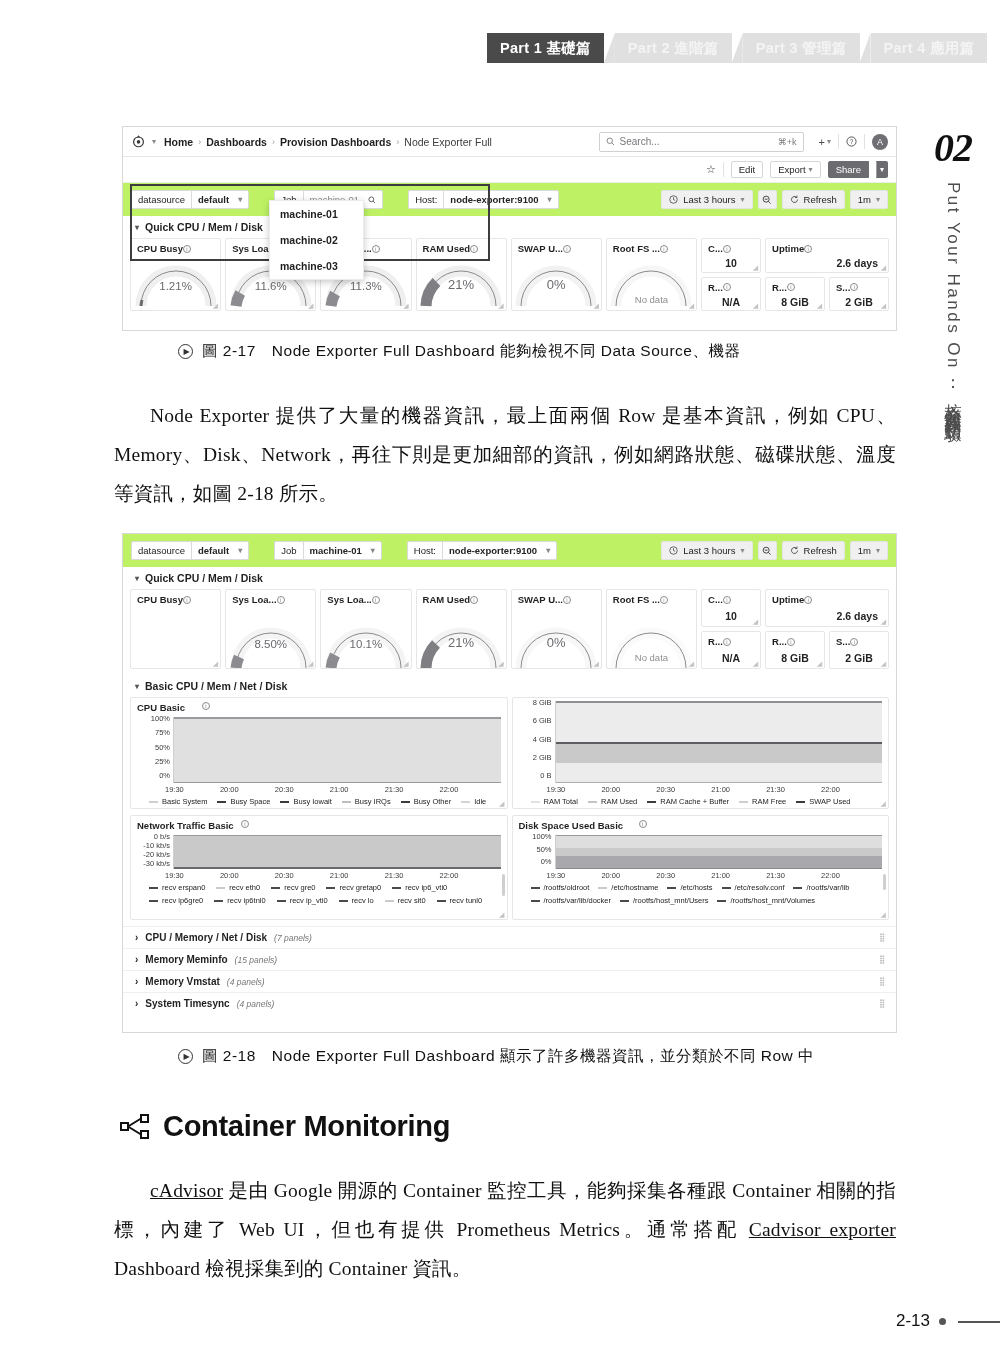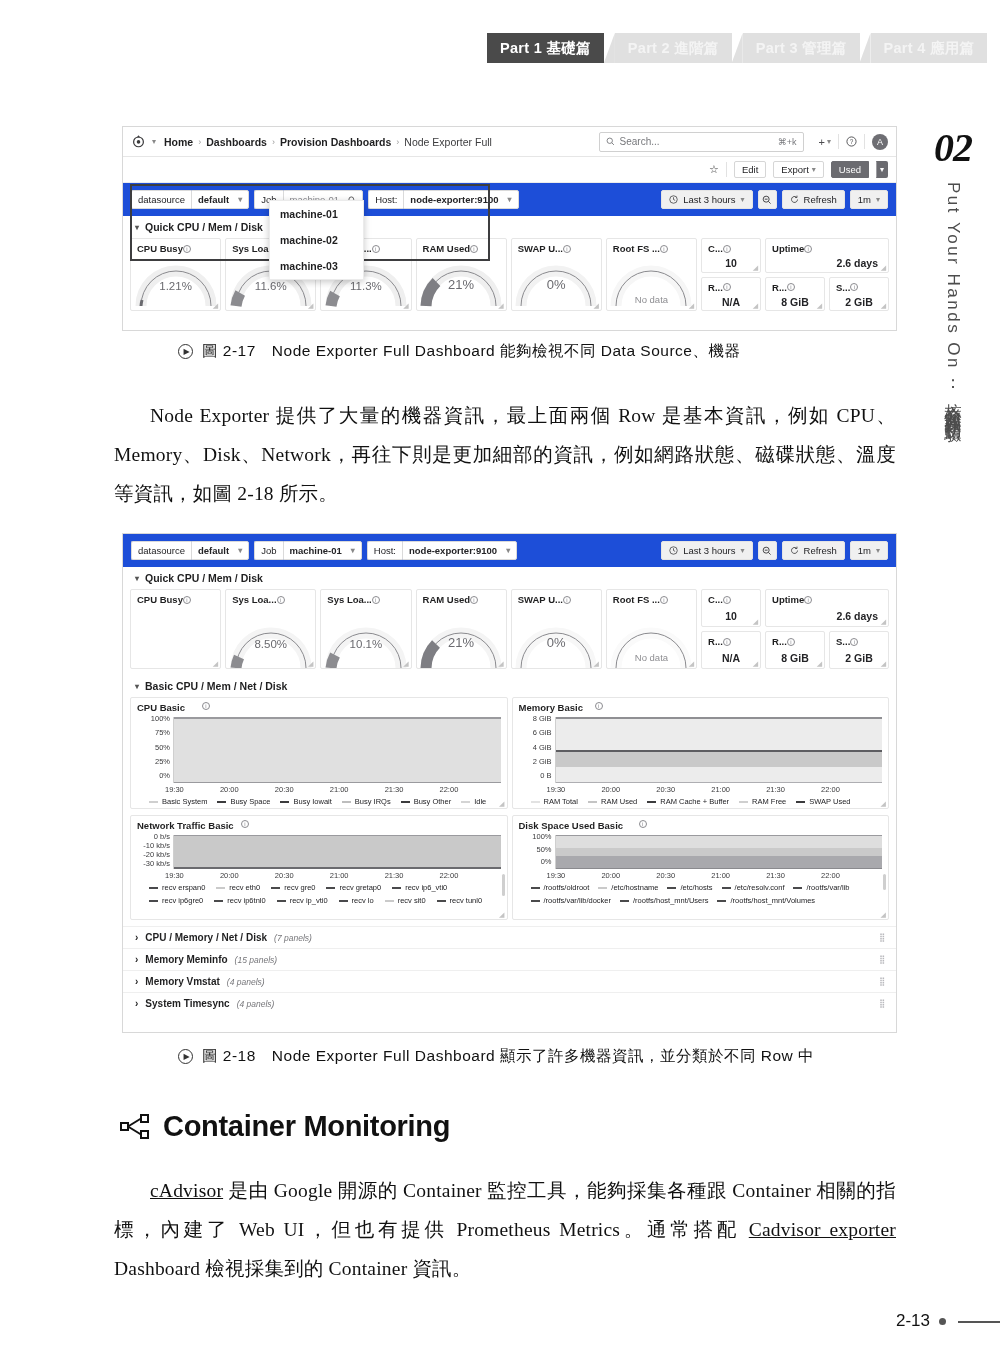--- a/index.html
+++ b/index.html
@@ -124,22 +124,22 @@
     white-space: nowrap;
   }
   .btn.primary { background: #6b6b70; color: #fff; border-color: #6b6b70; }
   .btn.attach-right { border-top-right-radius:0; border-bottom-right-radius:0; }
   .btn.split { padding: 0 3px; border-top-left-radius:0; border-bottom-left-radius:0; border-left:1px solid rgba(255,255,255,.35); }
   .star { font-size: 11px; color: #444; }
 
   
   .g-vars {
     display: flex; align-items: center;
-    gap: 5px; padding: 7px 8px;
-    background: #1d4ed8;
+    gap: 25px; padding: 7px 8px;
+    background: #bef264;
   }
   .var-group { display: flex; align-items: stretch; }
   .var-label {
     font-size: 9.5px; color: #232326;
     border: 1px solid #dadada; border-right: none;
     border-radius: 2px 0 0 2px;
     padding: 0 6px; height: 19px;
     display: flex; align-items: center; background: #fff;
     white-space: nowrap;
   }
@@ -377,21 +377,21 @@
   </div>
 
   <div class="g-actions">
     <span class="star">☆</span>
     <span class="divider-v"></span>
     <span class="btn">Edit</span>
     <span class="btn">
         <span>Export</span>
         <span class="caret">▾</span>
       </span>
-    <span class="btn primary attach-right">Used</span>
+    <span class="btn primary attach-right">Share</span>
     <span class="btn primary split">
         <span class="caret" style="color:#fff">▾</span>
       </span>
   </div>
 
   <div class="g-vars">
     <div class="var-group">
       <span class="var-label">datasource</span>
       <span class="var-value">
           <span>default</span>
@@ -876,21 +876,20 @@
           <span class="lg">
               <i style="background:#d4d4d4"></i>
               <span>Idle</span>
             </span>
         </div>
       </div>
       <span class="resize-grip">◢</span>
     </div>
 
     <div class="panel" style="width:378px;height:112px;">
-      <div class="panel-title">Memory Basic</div>
       <div class="panel-title" style="padding:0;position:absolute;left:82px;top:4px;">
           <span class="info-i">i</span>
         </div>
       <div class="ts-body">
         <div class="ts-plot">
           <div class="ts-yaxis">
             <span>8 GiB</span>
             <span>6 GiB</span>
             <span>4 GiB</span>
             <span>2 GiB</span>

